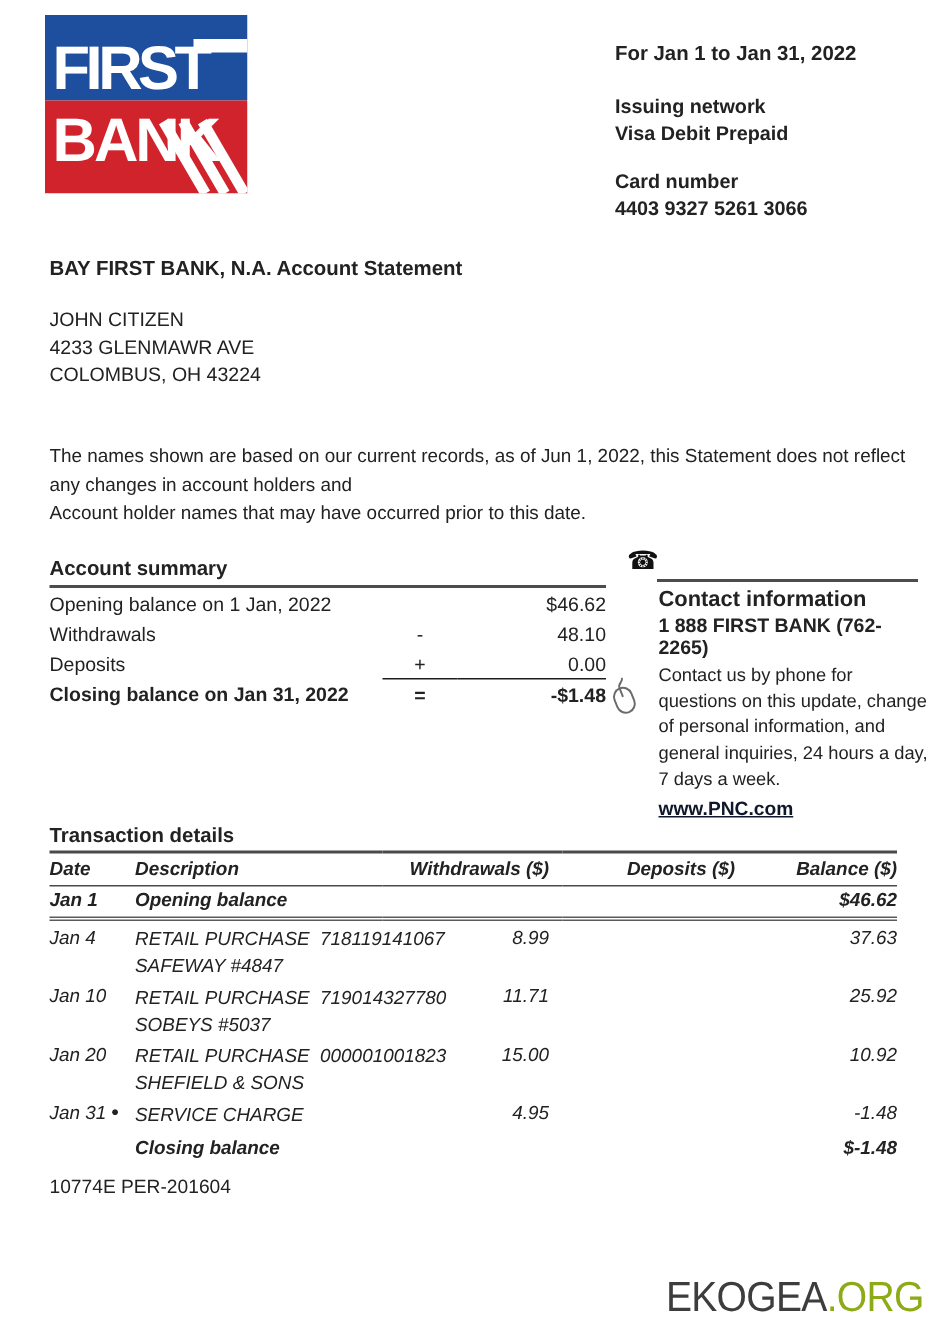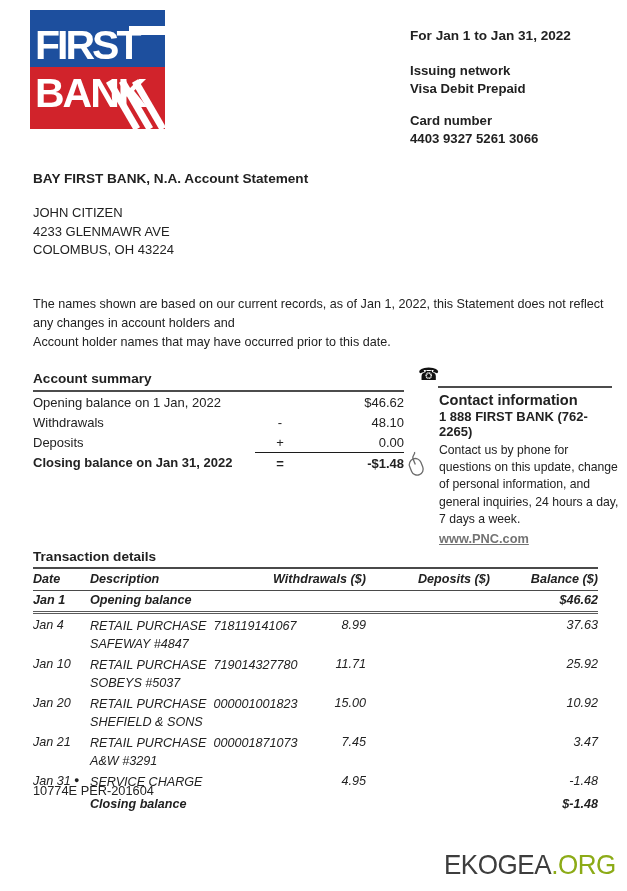--- a/index.html
+++ b/index.html
@@ -35,21 +35,21 @@
   .summary tr.sum-underline td.sgn, .summary tr.sum-underline td.amt { border-bottom:1.5px solid #1c1c1c; }
   .summary tr.total td { font-weight:bold; }
 
   
   .phone-icon { left:418px; top:366px; font-family:"DejaVu Sans", sans-serif; font-size:17px; color:#111; line-height:17px; }
   .contact-rule { left:438px; top:386px; width:174px; border-top:2px solid #4c4c4c; height:0; }
   .contact { left:439px; top:392px; width:180px; }
   .contact h2 { font-size:14.6px; margin-bottom:1px; }
   .contact .phone { font-size:13px; font-weight:bold; margin-bottom:3px; }
   .contact .desc { font-size:12.2px; line-height:17.2px; }
-  .contact .site { display:inline-block; margin-top:3px; font-size:12.8px; font-weight:bold; color:#737373; text-decoration:underline; }
+  .contact .site { display:inline-block; margin-top:3px; font-size:12.8px; font-weight:bold; color:#0f172a; text-decoration:underline; }
   .mouse-icon { left:406px; top:451px; }
 
   
   .txn-title { left:33px; top:549px; font-size:13.6px; font-weight:bold; }
   .txn { left:33px; top:567px; width:565px; }
   .txn table { width:565px; border-collapse:collapse; table-layout:fixed; font-size:12.6px;font-style:italic; }
   .txn thead td { font-weight:bold; border-top:2.5px solid #4a4a4a; border-bottom:1.5px solid #4a4a4a; padding:3px 0 4px; }
   .txn td { vertical-align:top; }
   .txn .c-with, .txn .c-dep, .txn .c-bal { text-align:right; }
   .txn .c-with { padding-right:9px; }
@@ -97,21 +97,21 @@
 </div>
 
 <div class="abs doc-title">BAY FIRST BANK, N.A. Account Statement</div>
 <div class="abs addr">
   <div>JOHN CITIZEN</div>
   <div>4233 GLENMAWR AVE</div>
   <div>COLOMBUS, OH 43224</div>
 </div>
 
 <div class="abs notice">
-  <div>The names shown are based on our current records, as of Jan 1, 2022, this Statement does not reflect any changes in account holders and</div>
+  <div>The names shown are based on our current records, as of Jun 1, 2022, this Statement does not reflect any changes in account holders and</div>
   <div>Account holder names that may have occurred prior to this date.</div>
 </div>
 
 <div class="abs summary">
   <h2>Account summary</h2>
   <table>
     <tbody>
       <tr>
         <td class="lbl">Opening balance on 1 Jan, 2022</td>
         <td class="sgn"></td>
@@ -209,31 +209,20 @@
         <td class="desc-cell">
             <span class="blt"></span>
             <div class="dline">RETAIL PURCHASE  000001001823</div>
             <div class="dline d2">SHEFIELD &amp; SONS</div>
           </td>
         <td class="c-with">15.00</td>
         <td class="c-dep"></td>
         <td class="c-bal">10.92</td>
       </tr>
       <tr class="r">
-        <td>Jan 21</td>
-        <td class="desc-cell">
-            <span class="blt"></span>
-            <div class="dline">RETAIL PURCHASE  000001871073</div>
-            <div class="dline d2">A&amp;W #3291</div>
-          </td>
-        <td class="c-with">7.45</td>
-        <td class="c-dep"></td>
-        <td class="c-bal">3.47</td>
-      </tr>
-      <tr class="r">
         <td>Jan 31</td>
         <td class="desc-cell">
             <span class="blt">●</span>
             <div class="dline">SERVICE CHARGE</div>
           </td>
         <td class="c-with">4.95</td>
         <td class="c-dep"></td>
         <td class="c-bal">-1.48</td>
       </tr>
 

